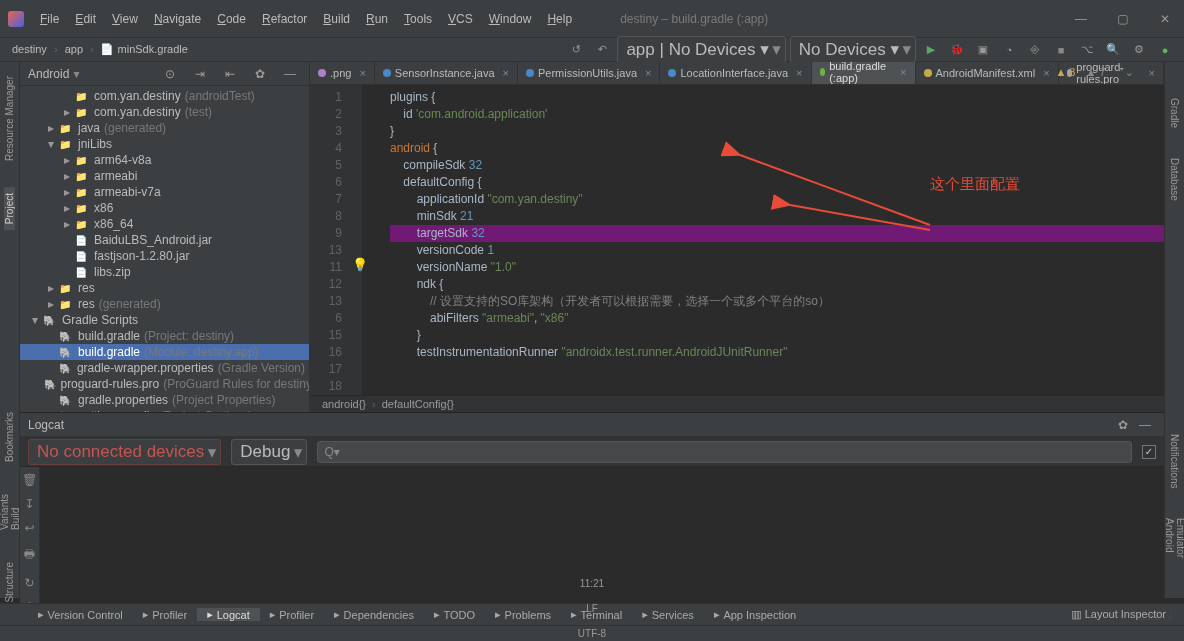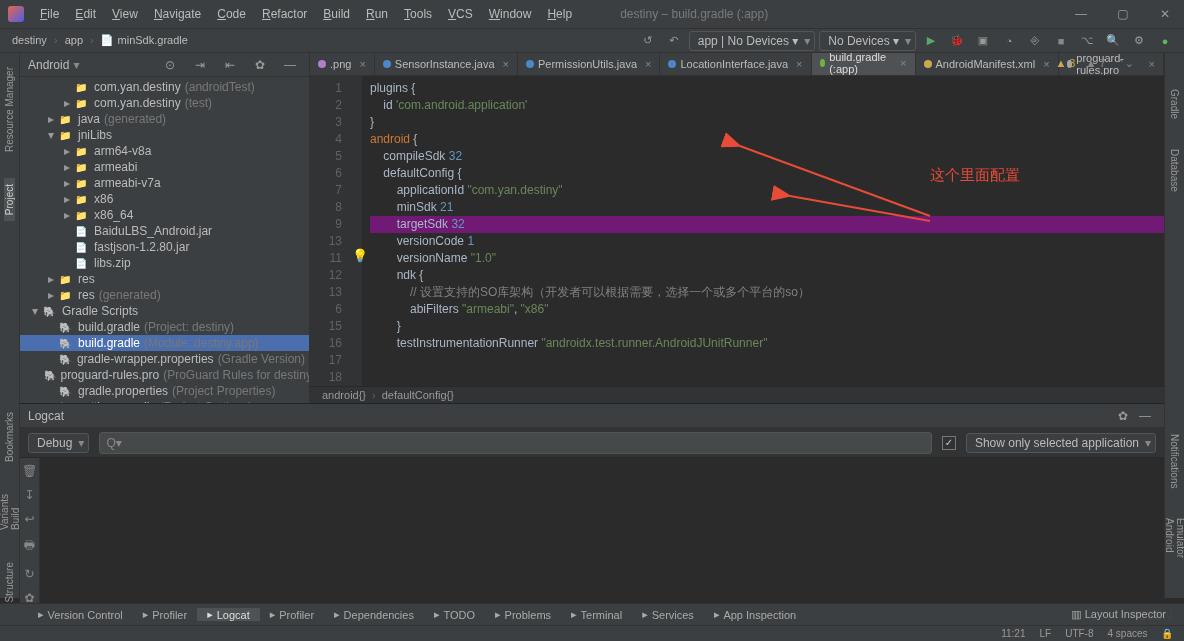--- a/index.html
+++ b/index.html
@@ -1,26 +1,26 @@
 <!DOCTYPE html>
 <html><head>
 <meta charset="utf-8">
 <style>
 * { margin: 0; padding: 0; box-sizing: border-box; font-family: -apple-system, "Segoe UI", sans-serif; }
 body { background: #2b2b2b; color: #bbb; font-size: 12px; width: 1184px; height: 641px; overflow: hidden; position: relative; }
-.menubar { background: #3c3f41; height: 29px; display: flex; align-items: center; padding: 0 8px; border-bottom: 1px solid #323232; }
+.menubar { background: #3c3f41; height: 38px; display: flex; align-items: center; padding: 0 8px; border-bottom: 1px solid #323232; }
 .menubar .logo { width: 16px; height: 16px; background: linear-gradient(135deg, #e8664c, #4c5ee8); border-radius: 3px; margin-right: 8px; }
 .menubar .menu-item { padding: 0 8px; cursor: pointer; color: #bbb; }
 .menubar .title { margin-left: 40px; color: #7a7a7a; }
 .window-controls { margin-left: auto; display: flex; gap: 20px; color: #999; }
 .breadcrumb-bar { background: #3c3f41; height: 24px; display: flex; align-items: center; padding: 0 8px; font-size: 11px; border-bottom: 1px solid #323232; }
 .breadcrumb-bar .crumb { color: #bbb; padding: 0 4px; }
 .breadcrumb-bar .sep { color: #666; }
 .breadcrumb-bar .right-controls { margin-left: auto; display: flex; align-items: center; gap: 4px; }
-.dropdown { background: #3c3f41; border: 1px solid #555; padding: 2px 16px 2px 8px; border-radius: 3px; color: #bbb; position: relative; font-size: 12px; }
+.dropdown { background: #3c3f41; border: 1px solid #555; padding: 2px 16px 2px 8px; border-radius: 3px; color: #bbb; position: relative; font-size: 17px; }
 .dropdown::after { content: '▾'; position: absolute; right: 4px; color: #888; }
 .icon-btn { width: 22px; height: 22px; display: inline-flex; align-items: center; justify-content: center; cursor: pointer; color: #999; }
 .run-icon { color: #59a869; }
 .main-row { display: flex; height: 350px; }
 .left-gutter { width: 20px; background: #3c3f41; border-right: 1px solid #323232; display: flex; flex-direction: column; align-items: center; padding-top: 8px; gap: 20px; }
 .left-gutter .vtab { writing-mode: vertical-lr; transform: rotate(180deg); font-size: 10px; color: #999; cursor: pointer; padding: 6px 0; }
 .left-gutter .vtab.active { background: #4e5254; color: #ccc; }
 .project-panel { width: 290px; background: #3c3f41; border-right: 1px solid #323232; display: flex; flex-direction: column; }
 .project-header { height: 24px; display: flex; align-items: center; padding: 0 8px; border-bottom: 1px solid #323232; }
 .project-header .title { flex: 1; display: flex; align-items: center; gap: 4px; }
@@ -39,21 +39,21 @@
 .editor-tab { display: flex; align-items: center; padding: 0 8px; height: 26px; gap: 4px; cursor: pointer; border-right: 1px solid #323232; font-size: 11px; }
 .editor-tab .dot { width: 8px; height: 8px; border-radius: 50%; }
 .editor-tab.active { background: #4e5254; border-bottom: 2px solid #4a88c7; color: #ddd; }
 .editor-tab .close { color: #888; margin-left: 4px; }
 .warnings { position: absolute; right: 30px; top: 4px; font-size: 11px; display: flex; gap: 10px; }
 .warnings .w { color: #c9a94a; }
 .warnings .wk { color: #888; }
 .code-area { flex: 1; display: flex; font-family: 'JetBrains Mono', 'Consolas', monospace; font-size: 12px; position: relative; }
 .gutter { width: 40px; background: #313335; color: #606366; text-align: right; padding: 4px 8px 0 0; line-height: 17px; }
 .fold-gutter { width: 12px; background: #313335; }
-.code-content { flex: 1; padding: 4px 0 0 8px; line-height: 17px; white-space: pre; color: #a9b7c6; }
+.code-content { flex: 1; padding: 4px 0 0 8px; line-height: 17px; white-space: pre; color: #a9b7c6; margin-left: 20px; }
 .code-content .kw { color: #cc7832; }
 .code-content .str { color: #6a8759; }
 .code-content .num { color: #6897bb; }
 .code-content .cmt { color: #808080; }
 .code-content .hl-line { background: #701a75; }
 .lightbulb { position: absolute; left: 42px; top: 172px; color: #e8ba4e; font-size: 13px; }
 .annotation { position: absolute; left: 620px; top: 90px; color: #e84c38; font-size: 15px; font-weight: 500; }
 .arrow-svg { position: absolute; pointer-events: none; }
 .breadcrumb-bottom { height: 20px; background: #313335; border-top: 1px solid #282828; display: flex; align-items: center; padding: 0 12px; font-size: 11px; color: #999; }
 .breadcrumb-bottom .sep { color: #666; margin: 0 6px; }
@@ -66,21 +66,21 @@
 .logcat-toolbar .dropdown.err { color: #c75450; border-color: #693e3d; min-width: 170px; }
 .logcat-toolbar .dropdown.plain { min-width: 60px; }
 .logcat-toolbar .search-box { flex: 1; background: #45494a; border: 1px solid #555; border-radius: 3px; height: 22px; padding: 0 6px; color: #888; display: flex; align-items: center; }
 .checkbox { width: 14px; height: 14px; border: 1px solid #777; display: inline-flex; align-items: center; justify-content: center; color: #ccc; font-size: 10px; }
 .logcat-body { height: 155px; display: flex; }
 .logcat-side { width: 20px; background: #3c3f41; border-right: 1px solid #323232; display: flex; flex-direction: column; align-items: center; padding-top: 6px; gap: 10px; color: #888; }
 .logcat-content { flex: 1; background: #2b2b2b; }
 .bottom-toolbar { position: absolute; bottom: 16px; left: 0; right: 0; height: 22px; background: #3c3f41; border-top: 1px solid #323232; display: flex; align-items: center; padding: 0 8px; font-size: 11px; }
 .bottom-toolbar .tool-btn { display: flex; align-items: center; gap: 4px; padding: 0 10px; color: #aaa; cursor: pointer; }
 .bottom-toolbar .tool-btn.active { background: #4e5254; color: #ddd; }
-.status-bar { position: absolute; bottom: 0; left: 0; right: 0; height: 16px; background: #3c3f41; border-top: 1px solid #323232; display: flex; align-items: center; justify-content: flex-end; padding: 0 10px; font-size: 10px; color: #999; gap: 14px; }
+.status-bar { position: absolute; bottom: 0; left: 0; right: 0; height: 16px; background: #3c3f41; border-top: 1px solid #323232; display: flex; align-items: center; justify-content: center; padding: 0 10px; font-size: 10px; color: #999; gap: 14px; flex-direction: column; }
 .watermark { position: absolute; right: 12px; bottom: 18px; color: rgba(200,200,200,0.06); font-size: 12px; pointer-events: none;}
 </style>
 </head>
 <body>
 
 <div class="menubar">
   <div class="logo"></div>
   <div id="menu-items"><span class="menu-item"><u>F</u>ile</span><span class="menu-item"><u>E</u>dit</span><span class="menu-item"><u>V</u>iew</span><span class="menu-item"><u>N</u>avigate</span><span class="menu-item"><u>C</u>ode</span><span class="menu-item"><u>R</u>efactor</span><span class="menu-item"><u>B</u>uild</span><span class="menu-item"><u>R</u>un</span><span class="menu-item"><u>T</u>ools</span><span class="menu-item"><u>V</u>CS</span><span class="menu-item"><u>W</u>indow</span><span class="menu-item"><u>H</u>elp</span></div>
   <div class="title">destiny – build.gradle (:app)</div>
   <div class="window-controls">
@@ -353,26 +353,26 @@
     <div class="vtab">Notifications</div>
     <div class="vtab">Android Emulator</div>
   </div>
   <div style="margin-left:20px; margin-right:20px;">
     <div class="logcat-header">
       <span class="title">Logcat</span>
       <span class="icon-btn">✿</span>
       <span class="icon-btn">—</span>
     </div>
     <div class="logcat-toolbar">
+      <span class="dropdown err">No connected devices</span>
       <span class="dropdown plain">Debug</span>
       <div class="search-box">
           <span>Q▾</span>
         </div>
       <span class="checkbox">✓</span>
-      <span class="dropdown" style="min-width:170px">Show only selected application</span>
     </div>
     <div class="logcat-body">
       <div class="logcat-side">
         <span>🗑</span>
         <span>↧</span>
         <span>↩</span>
         <span>🖶</span>
         <span>↻</span>
         <span>✿</span>
       </div>

